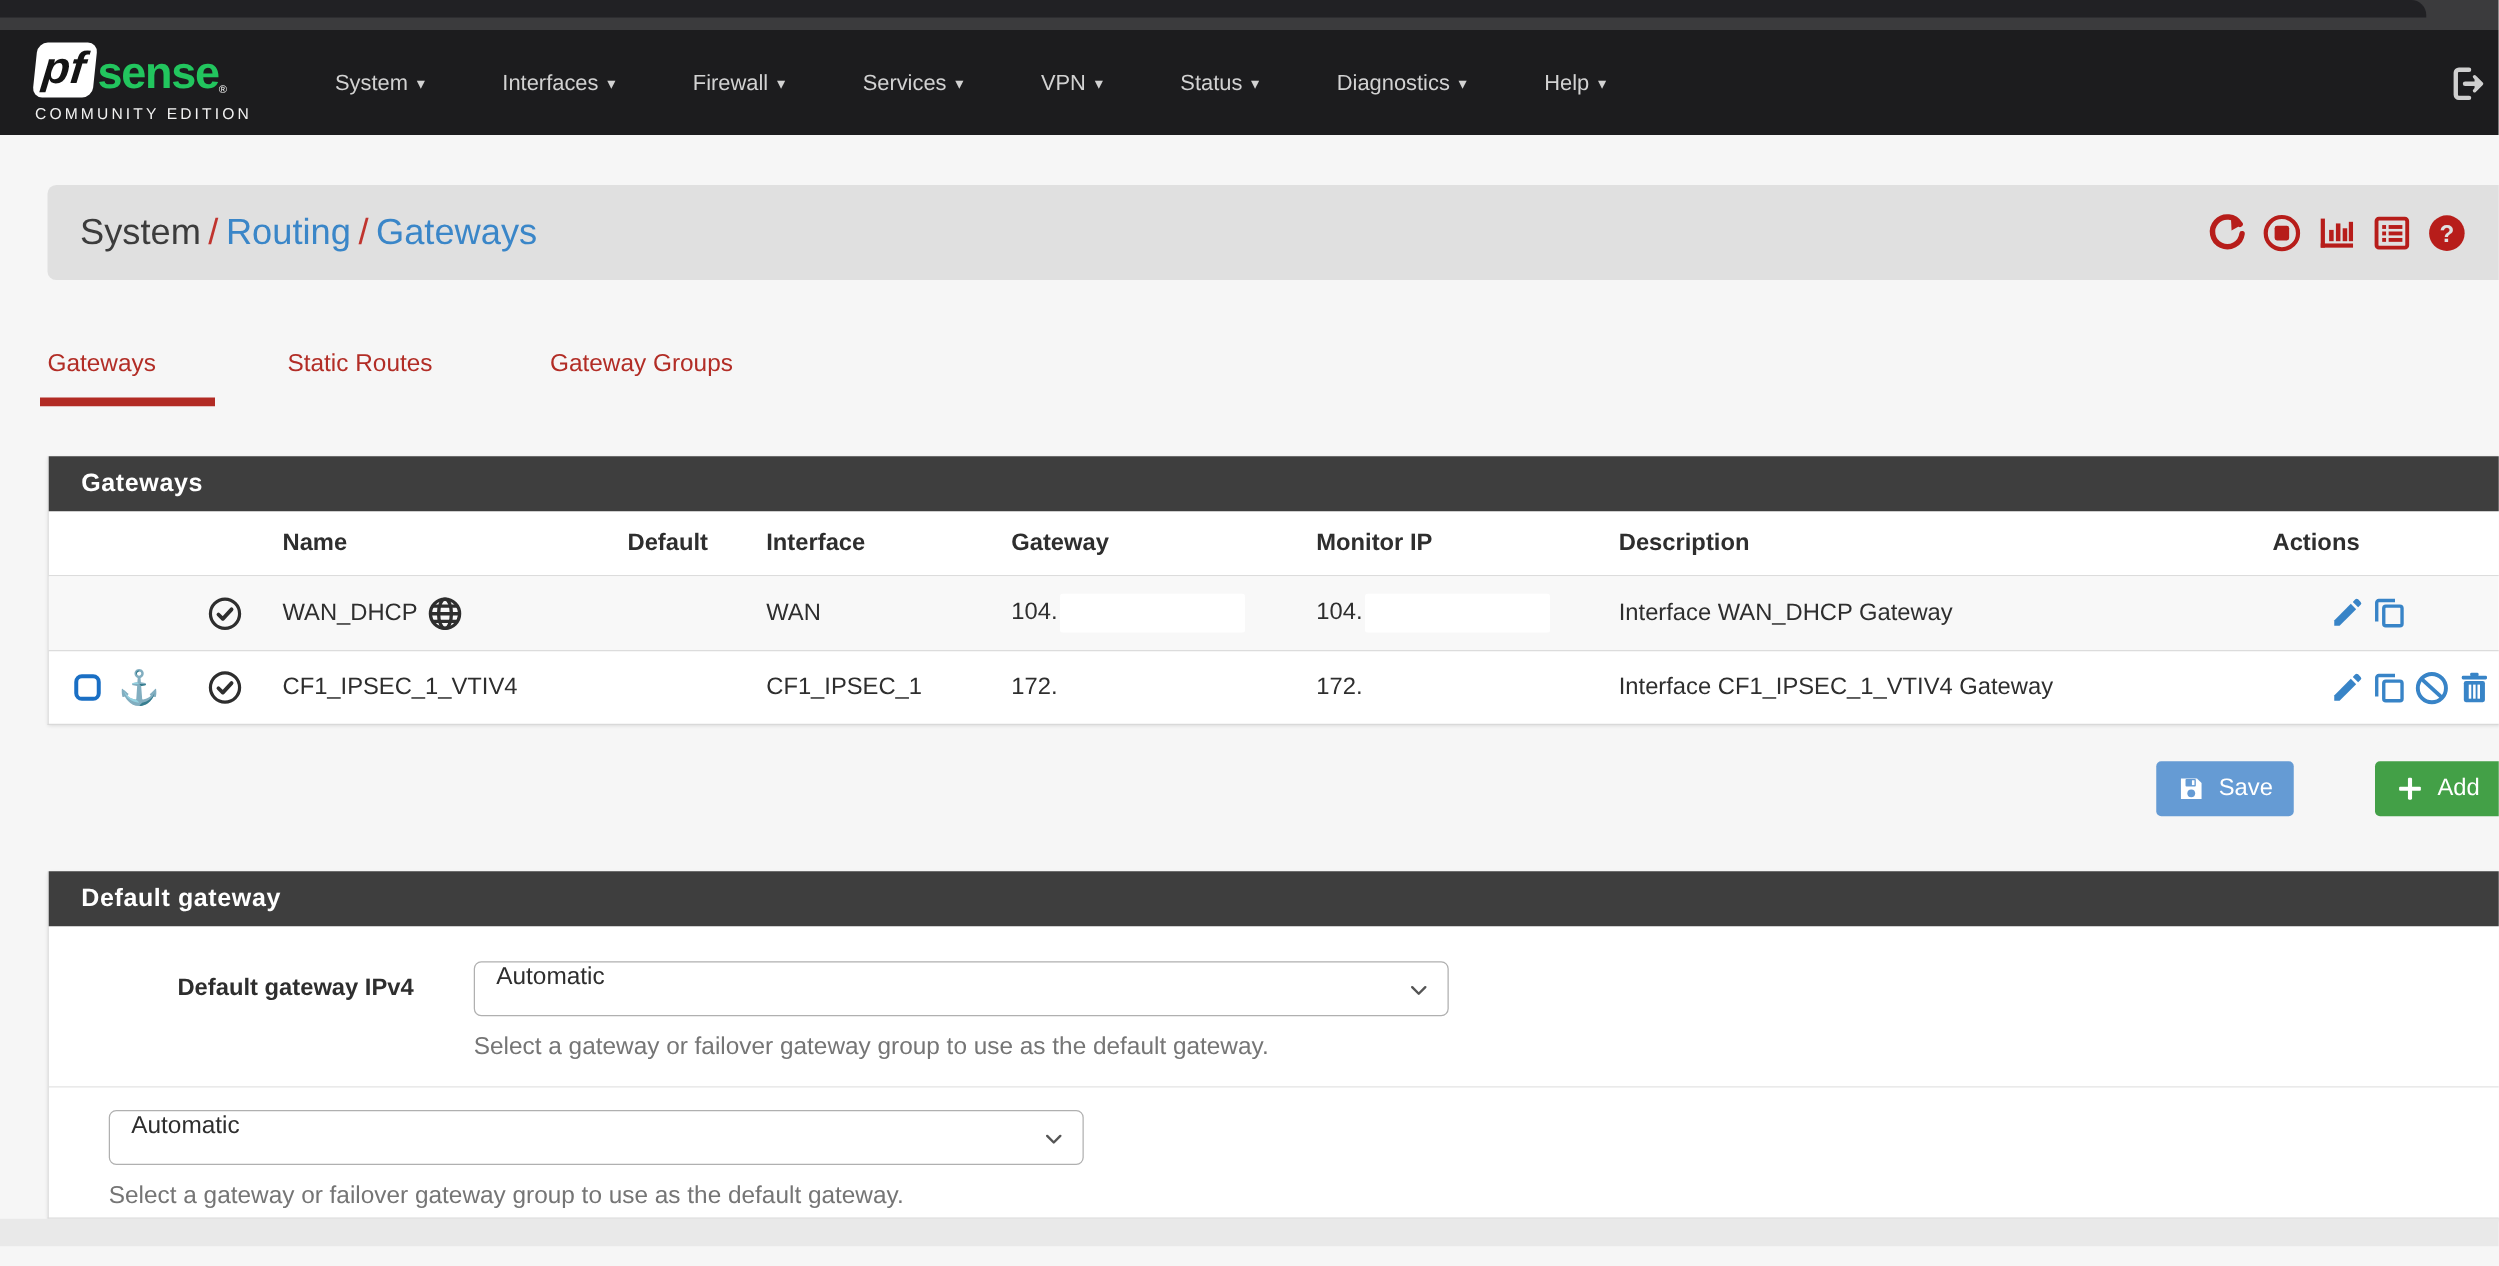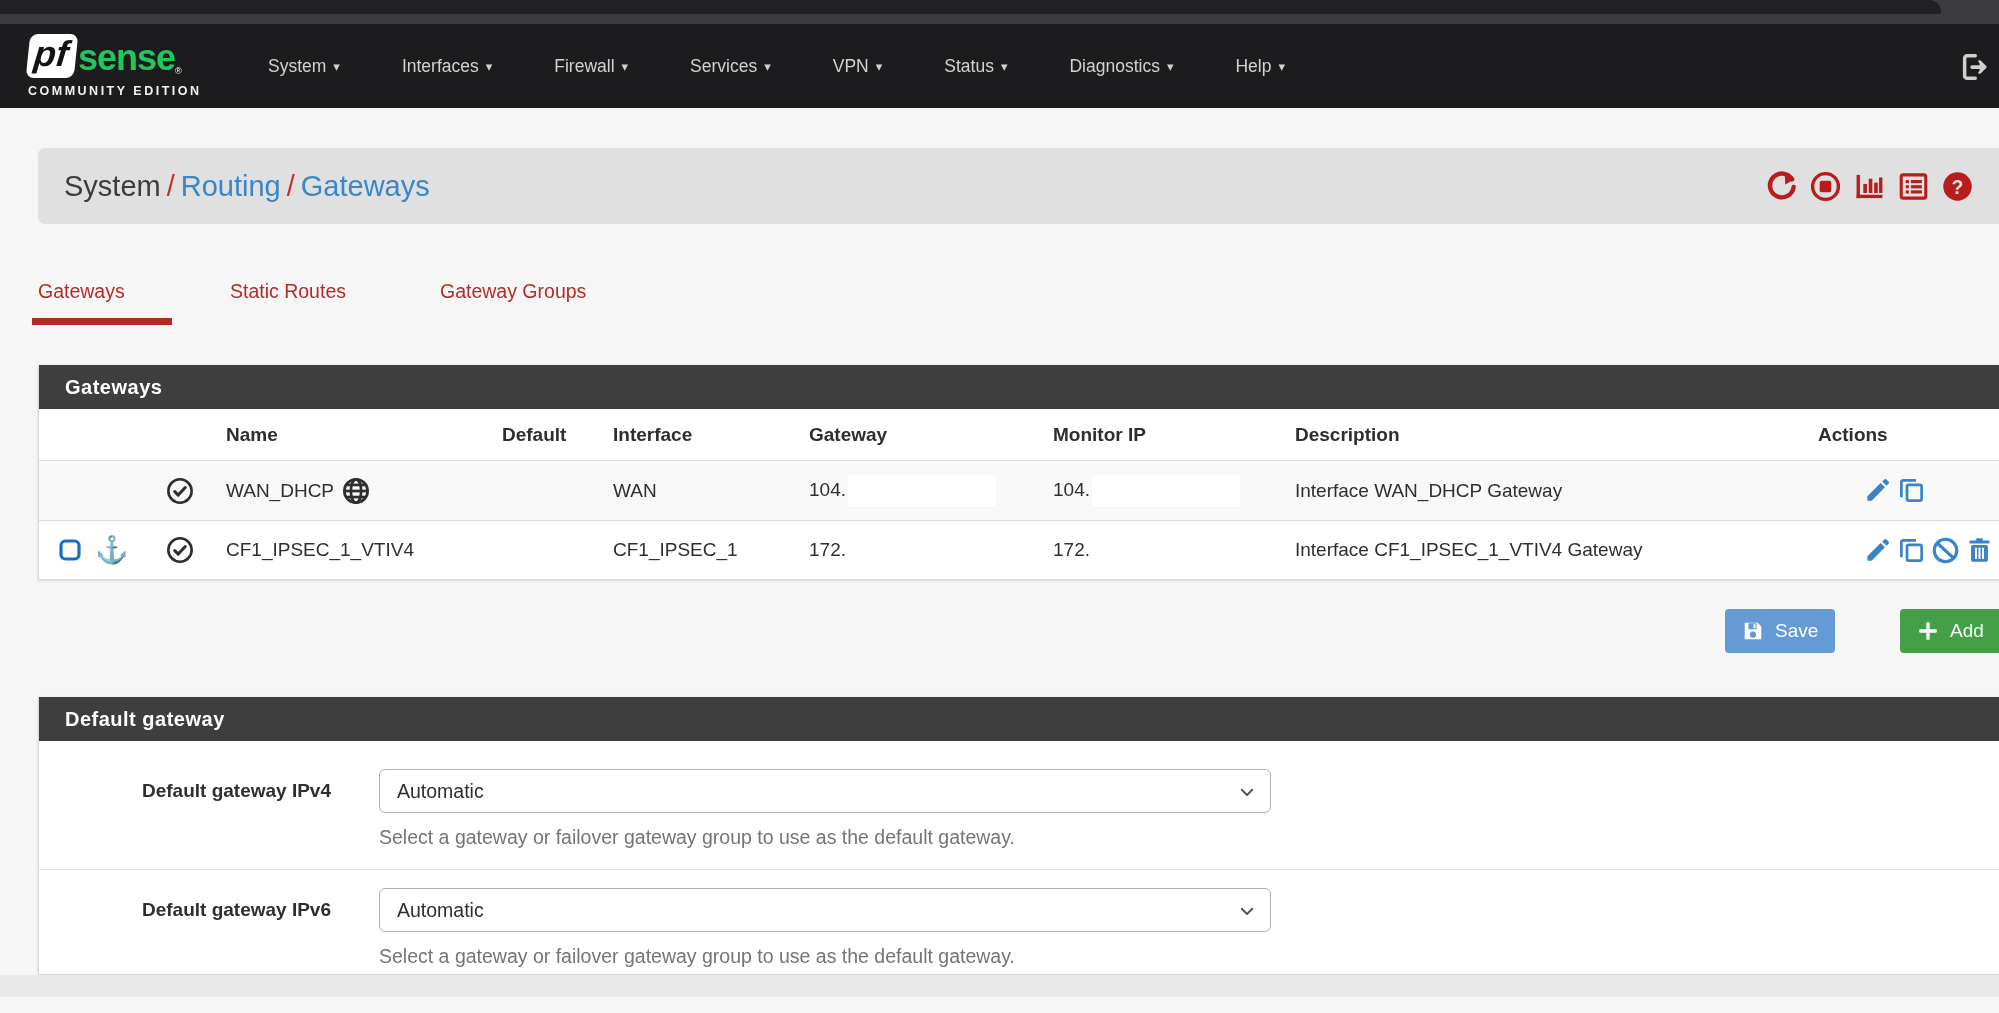--- a/index.html
+++ b/index.html
@@ -29,21 +29,21 @@
     background:#ffffff; color:#141414; border-radius:8px;
     font-weight:bold; font-style:italic; font-size:36px;
     padding:2px 8px 6px 6px; line-height:1; transform:skew(-6deg);
   }
   .sense {
     color:#22c55e; font-weight:bold; font-size:36px; line-height:1;
     letter-spacing:-1px; margin-left:2px; padding-bottom:2px;
   }
   .registered { color:#fff; font-size:9px; align-self:flex-end; padding-bottom:2px; }
   .logo-sub {
-    color:#f2f2f2; font-size:12.5px; font-weight:bold;
+    color:#f2f2f2; font-size:12.5px; font-weight:normal;
     letter-spacing:2.5px; margin-top:6px; white-space:nowrap;
   }
   .nav-menu { display:flex; gap:62px; margin-left:50px; list-style:none; }
   .nav-item {
     color:#d2d2d2; font-size:17.5px; cursor:pointer; white-space:nowrap;
     display:flex; align-items:center; gap:7px;
   }
   .caret { font-size:13px; color:#d2d2d2; }
   .logout { position:absolute; right:10px; top:28px; width:30px; height:30px; color:#cfcfcf; cursor:pointer; }
 
@@ -116,22 +116,22 @@
 
   
   .form-row { display:flex; padding:28px 0 20px 0; }
   .form-row + .form-row { border-top:1px solid #e4e4e4; padding-top:18px; padding-bottom:6px; }
   .form-label {
     width:292px; text-align:right; font-weight:bold; font-size:19px;
     color:#2e2e2e; line-height:44px; white-space:nowrap;
   }
   .form-field { margin-left:48px; }
   .gw-select {
-    width:892px; height:44px; background:#fff; border:1px solid #b0b0b0;
-    border-radius:6px; display:flex; align-items:center; font-size:19.5px;
+    width:780px; height:44px; background:#fff; border:1px solid #b0b0b0;
+    border-radius:6px; display:flex; align-items:flex-start; font-size:19.5px;
     padding-left:17px; color:#2e2e2e; cursor:pointer; position:relative;
   }
   .select-chevron { position:absolute; right:14px; top:13px; width:18px; height:18px; color:#555; }
   .form-help { margin-top:13px; font-size:19.5px; color:#757575; }
 
   .bottom-strip { height:22px; background:#e9e9e9; width:1999px; margin-top:0; }
 </style>
 </head>
 <body>
 
@@ -393,21 +393,20 @@
             <svg viewBox="0 0 24 24" fill="none" stroke="currentColor" stroke-width="2.6" stroke-linecap="round" stroke-linejoin="round">
               <path d="M5 9 l7 7 l7 -7"></path>
             </svg>
           </span>
         </div>
         <div class="form-help">Select a gateway or failover gateway group to use as the default gateway.</div>
       </div>
     </div>
 
     <div class="form-row">
-      <div class="form-label">Default gateway IPv6</div>
       <div class="form-field">
         <div class="gw-select">
           <span>Automatic</span>
           <span class="select-chevron">
             <svg viewBox="0 0 24 24" fill="none" stroke="currentColor" stroke-width="2.6" stroke-linecap="round" stroke-linejoin="round">
               <path d="M5 9 l7 7 l7 -7"></path>
             </svg>
           </span>
         </div>
         <div class="form-help">Select a gateway or failover gateway group to use as the default gateway.</div>

